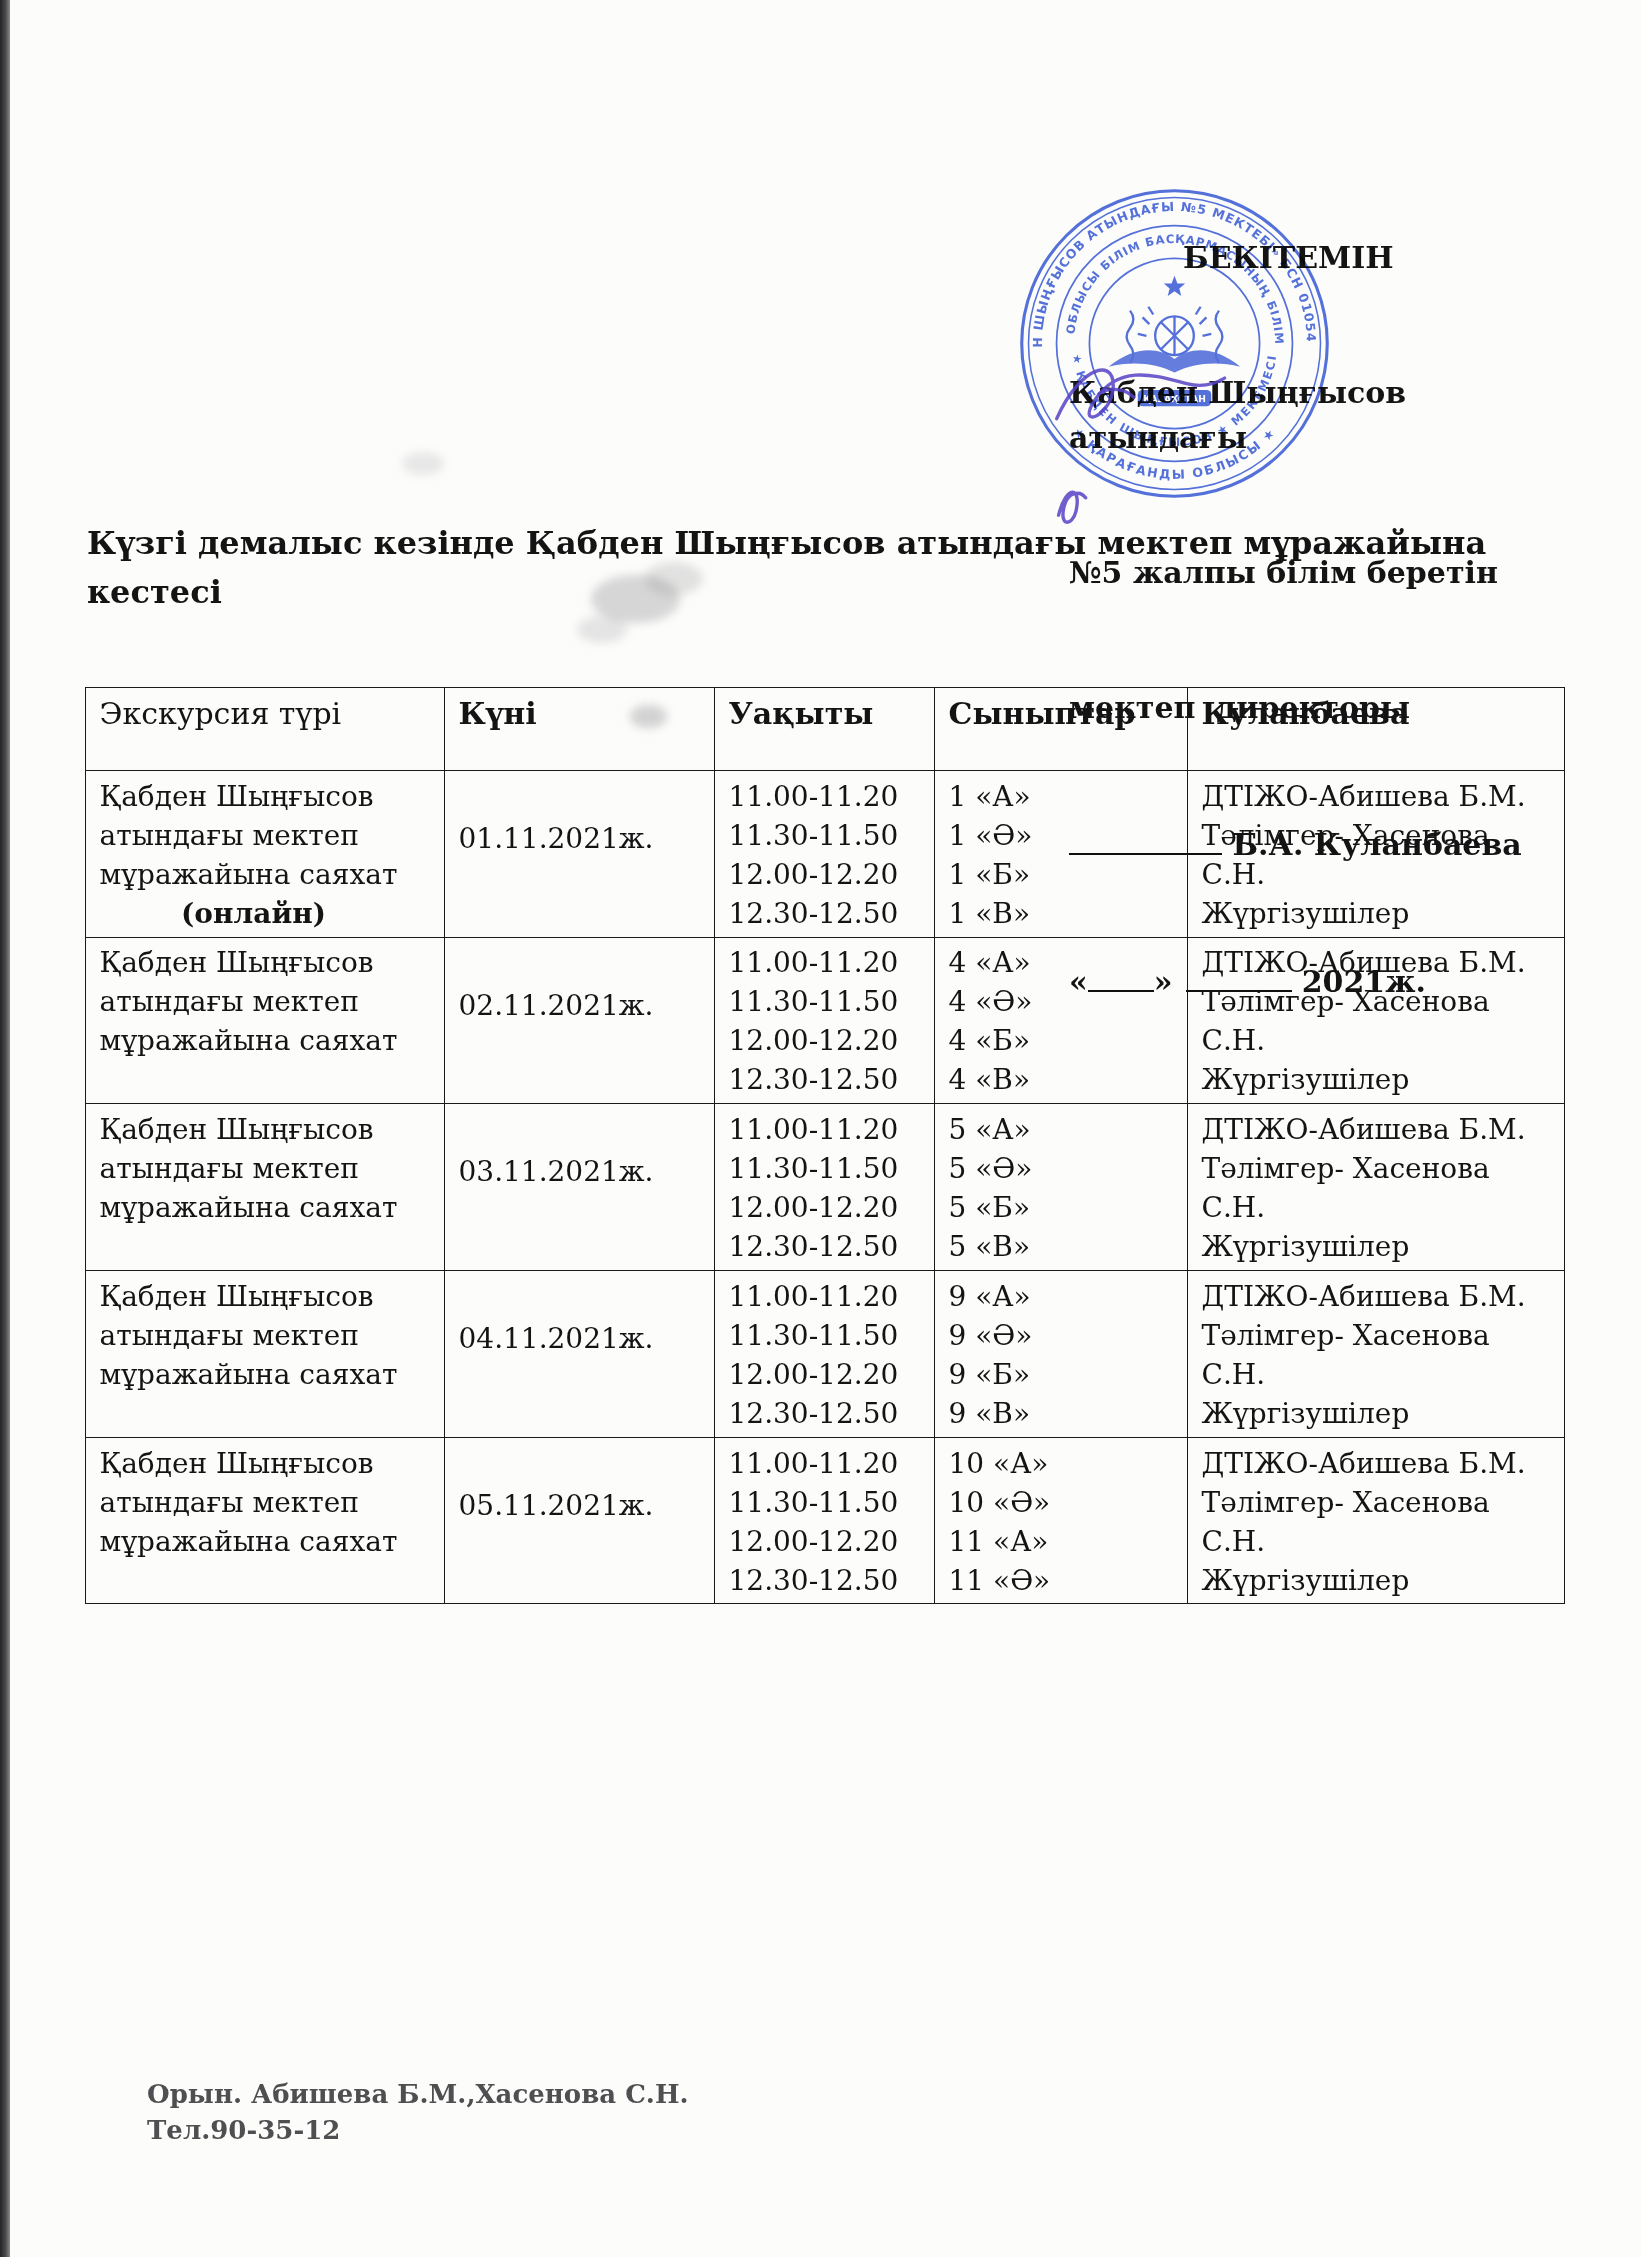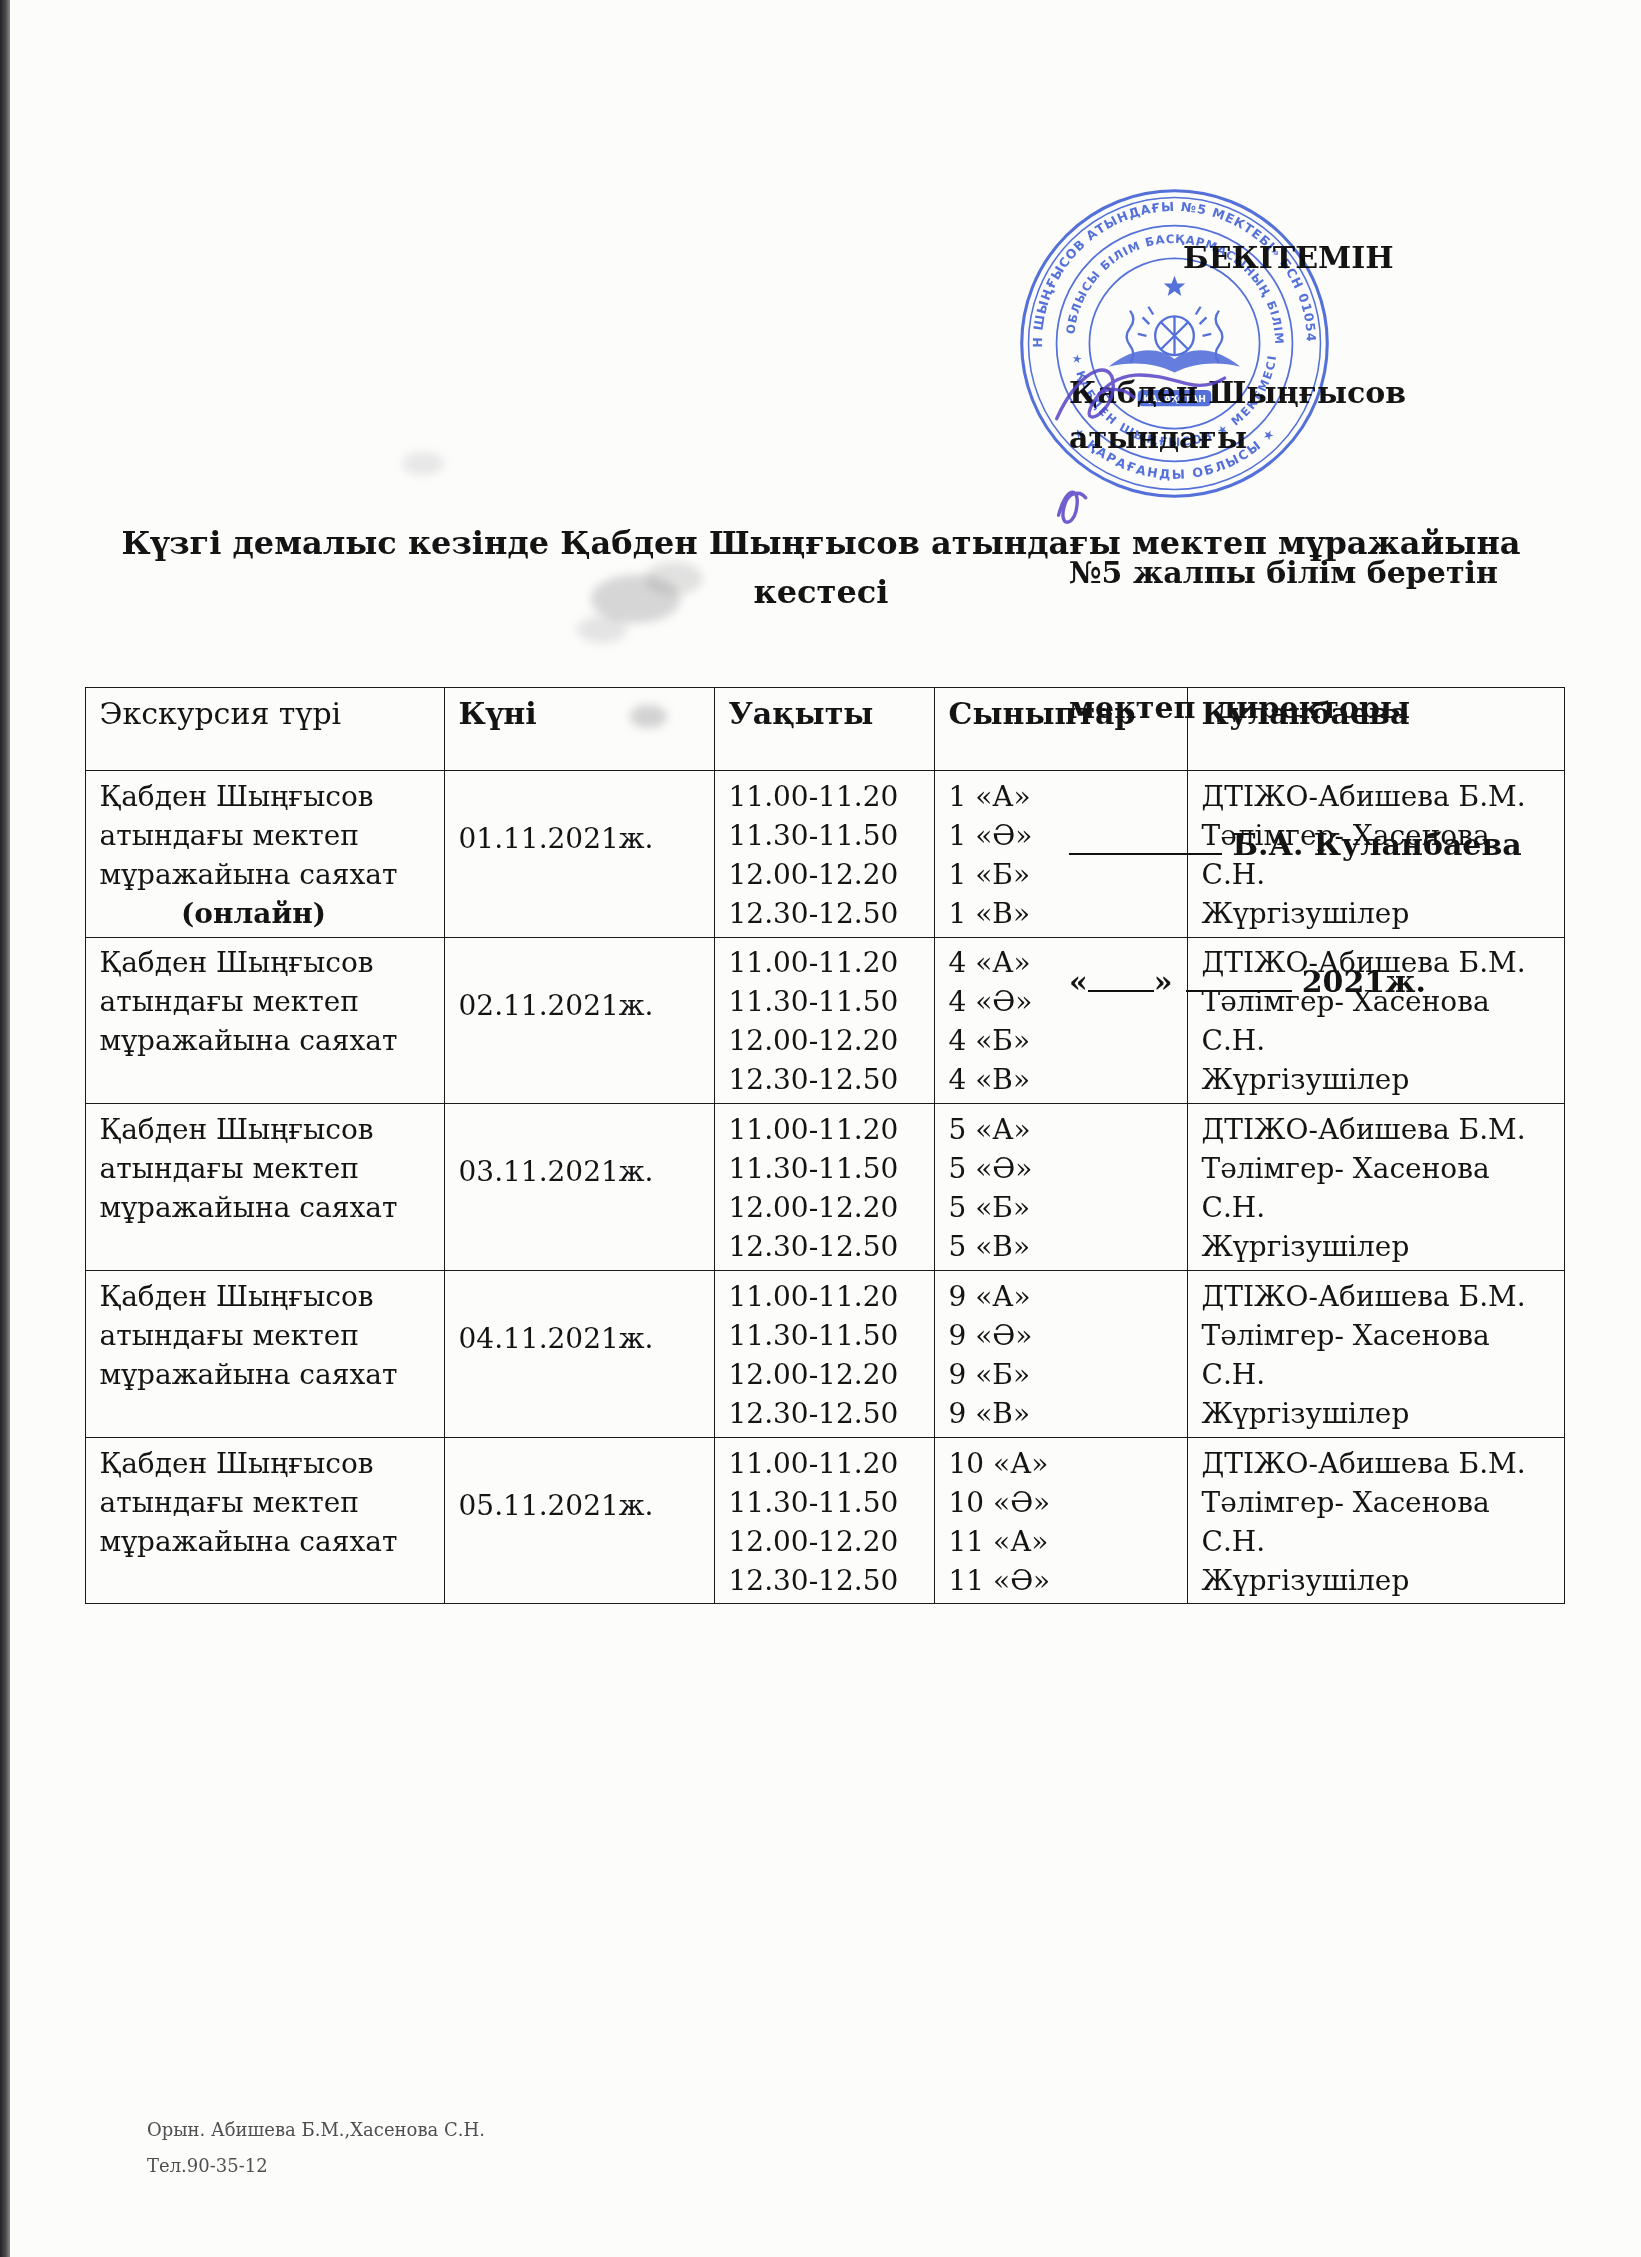--- a/index.html
+++ b/index.html
@@ -25,21 +25,21 @@
   
   .stamp{
     position:absolute;left:1014px;top:183px;width:321px;height:321px;
     opacity:.82;mix-blend-mode:multiply;
   }
   .stamp text{font-family:"DejaVu Sans","Liberation Sans",sans-serif;font-weight:bold;}
   .signature{position:absolute;left:1041px;top:326px;width:290px;height:222px;}
   
   .doc-title{
     position:absolute;left:87px;top:519px;width:1468px;
-    text-align:center;font-weight:bold;font-size:32px;line-height:49px;
+    font-weight:bold;font-size:32px;line-height:49px;
   }
   .doc-title .ln{white-space:pre-wrap;}
   
   table.schedule{
     position:absolute;left:85px;top:687px;width:1479px;
     border-collapse:collapse;table-layout:fixed;
   }
   .schedule th,.schedule td{
     border:1.9px solid #1a1a1a;vertical-align:top;text-align:left;
     padding:5.8px 9.7px 3.9px 13.5px;font-size:28px;line-height:39px;
@@ -50,21 +50,21 @@
   .schedule th.th-regular{font-weight:normal;}
   .schedule tbody tr{height:154px;}
   .schedule tbody tr.last{height:137px;}
   .schedule td.c-date{padding-top:48px;}
   .schedule .online{font-weight:bold;text-align:center;width:92%;}
   .schedule .ln{white-space:pre-wrap;}
   .pre{white-space:pre-wrap;}
   
   .footer{
     position:absolute;left:147px;top:2076px;
-    font-size:18px;line-height:36px;color:#4f4f51;font-weight:normal;margin-top:36px;
+    font-size:26px;line-height:36px;color:#4f4f51;font-weight:bold;
   }
   
   .smudge{position:absolute;border-radius:50%;filter:blur(4.8px);}
   .sm1{left:591px;top:575px;width:89px;height:48px;background:rgba(125,125,128,.30);}
   .sm2{left:645px;top:562px;width:58px;height:33px;background:rgba(130,130,133,.22);}
   .sm3{left:577px;top:616px;width:50px;height:27px;background:rgba(135,135,138,.20);}
   .sm4{left:630px;top:705px;width:37px;height:23px;background:rgba(120,120,124,.32);}
   .sm5{left:402px;top:452px;width:42px;height:23px;background:rgba(140,140,143,.18);}
 </style>
 </head>

